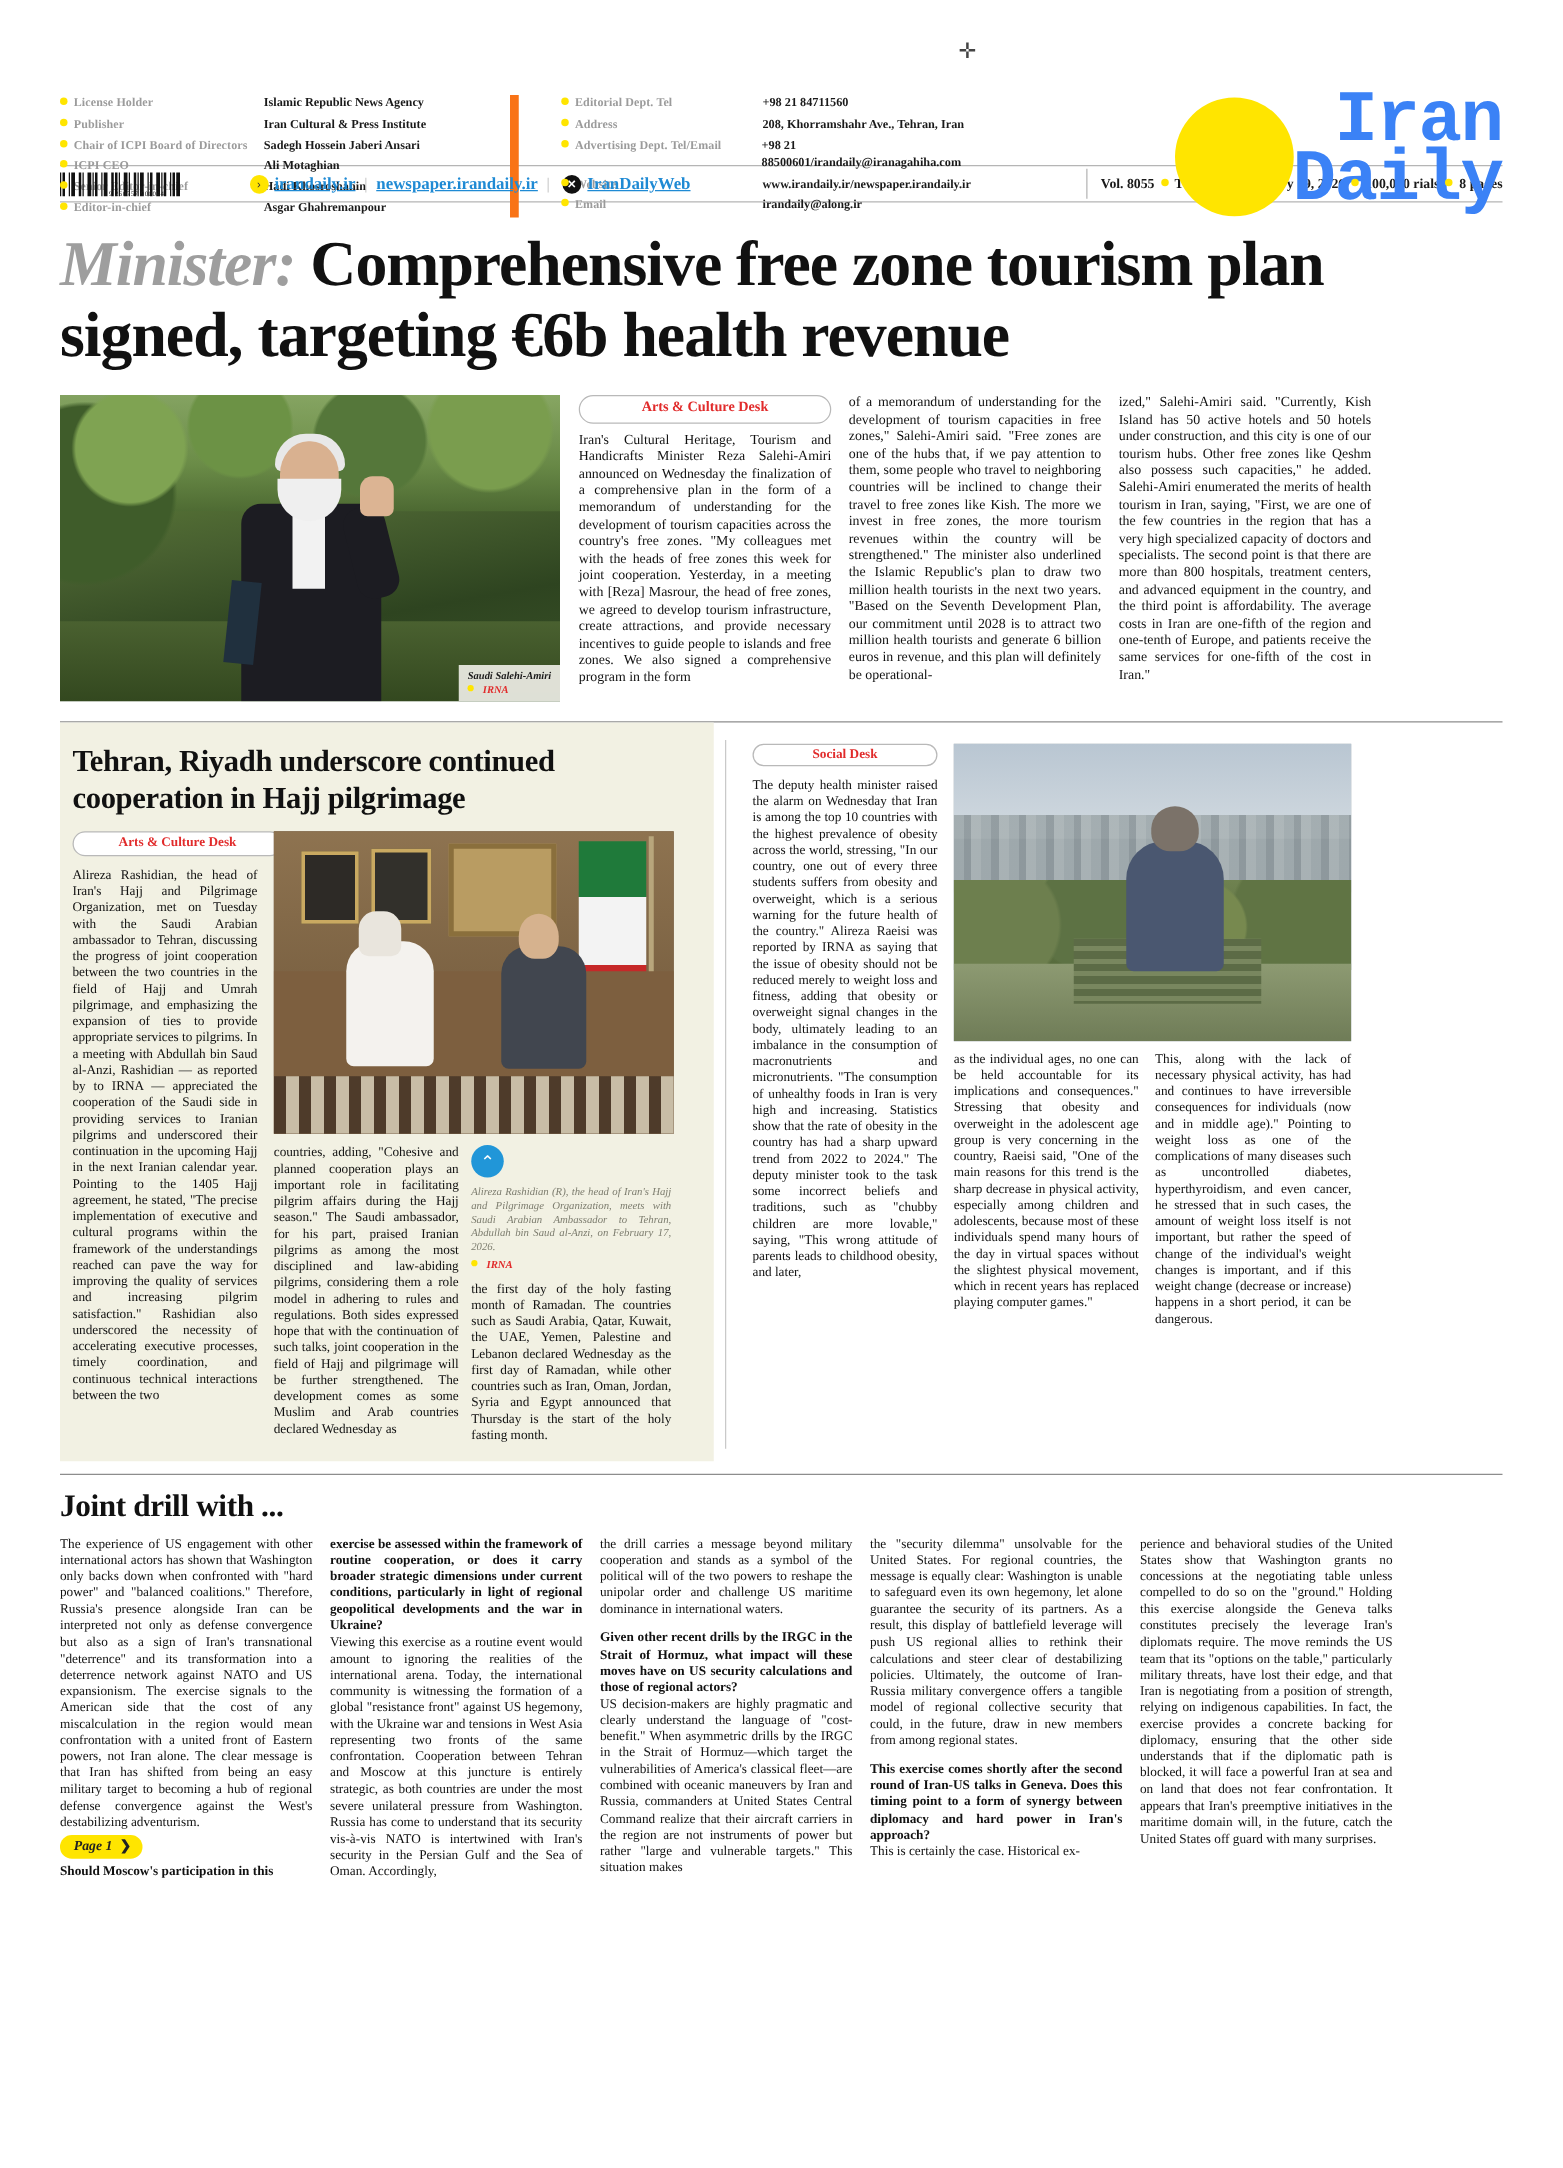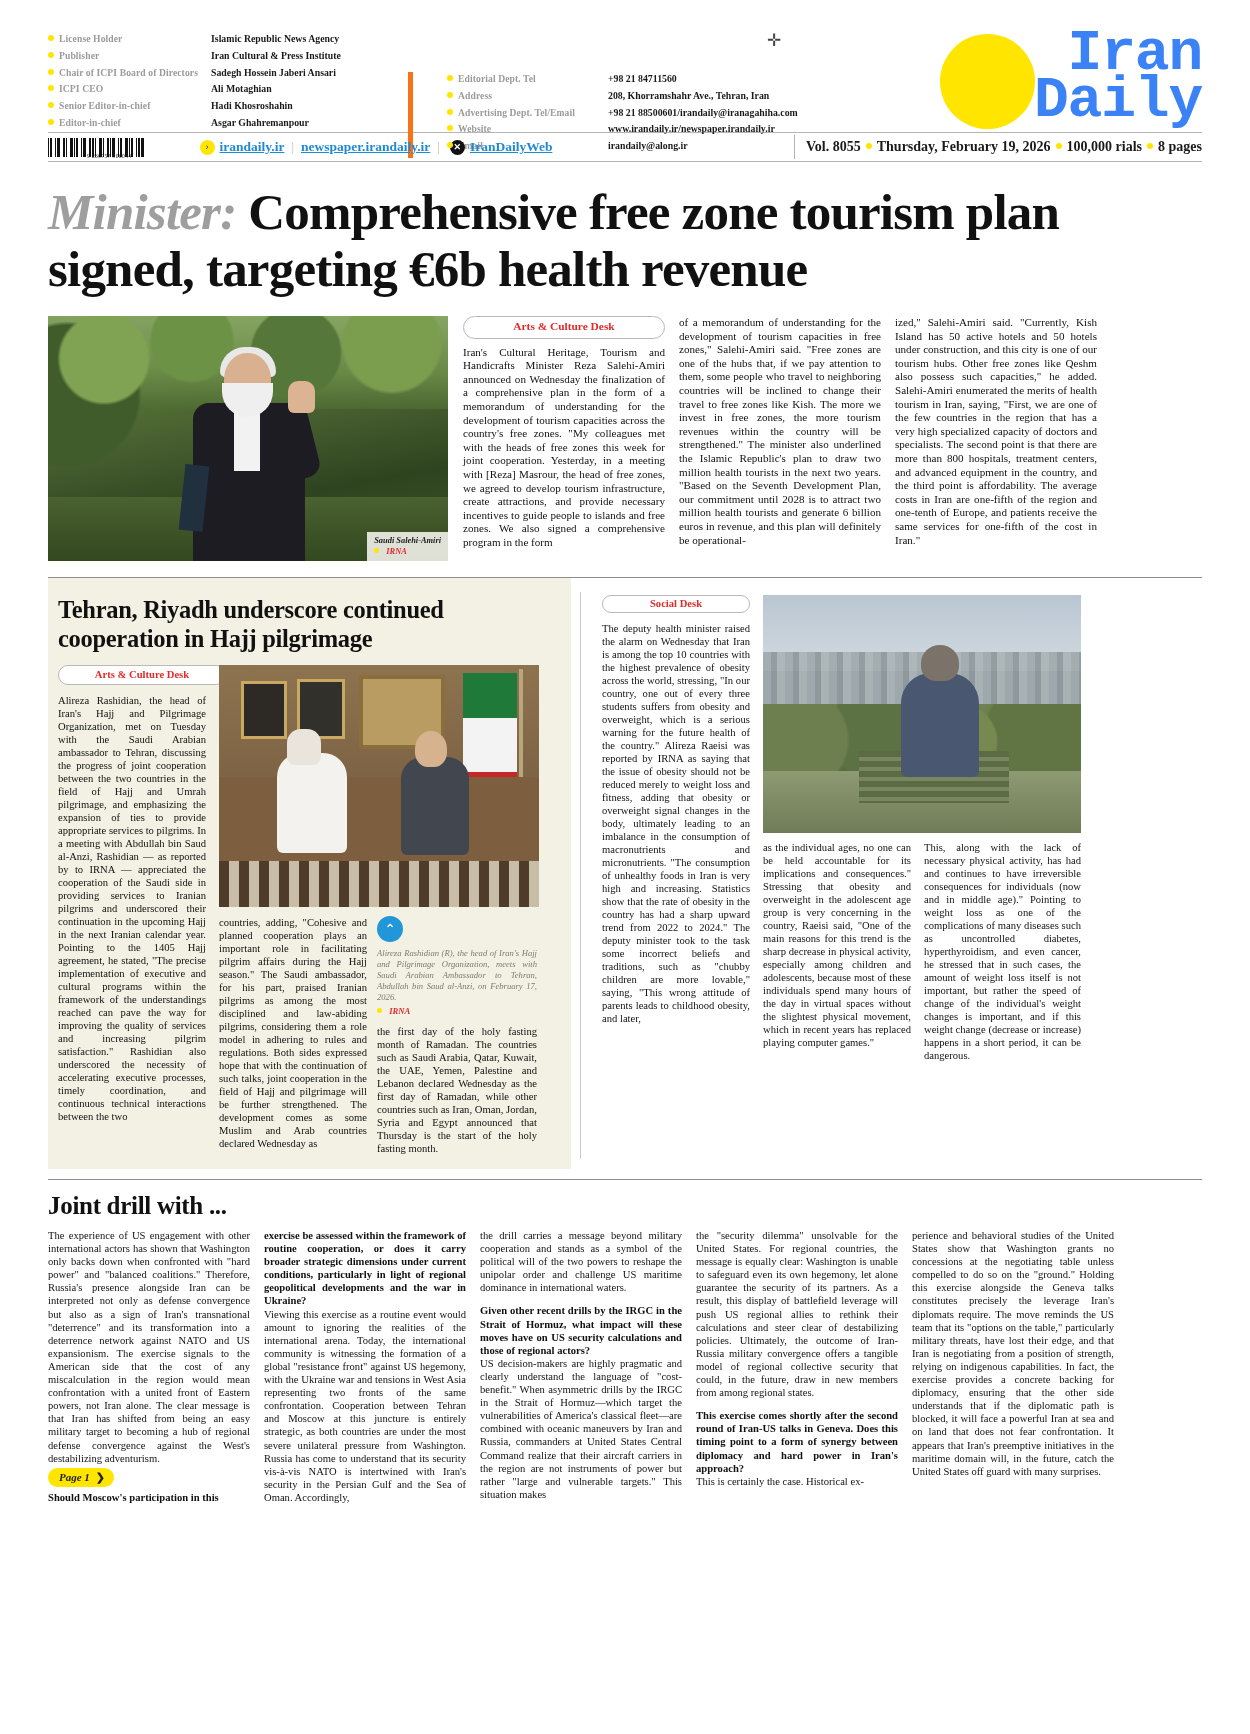--- a/index.html
+++ b/index.html
@@ -14,26 +14,26 @@
   
   .crop-mark {
     position: absolute; left: 766px; top: 33px;
     width: 16px; height: 16px; color: #444; font-size: 17px; line-height: 16px;
     text-align: center;
   }
 
   
   .masthead {
     display: flex; align-items: flex-start;
-    padding: 32px 48px 0 48px;
+    padding: 76px 48px 0 48px;
     height: 118px;
   }
   .info-col { font-size: 9.6px; line-height: 14.2px; }
   .info-col.left { width: 360px; }
-  .info-col.right { width: 390px; padding-left: 34px; border-left: 5px solid #f97316; min-height: 86px; margin-top: 40px; }
+  .info-col.right { width: 390px; padding-left: 34px; border-left: 7px solid #f97316; min-height: 86px; }
   .info-row { display: flex; align-items: baseline; margin-bottom: 2.6px; }
   .bullet {
     display: inline-block; width: 6px; height: 6px; border-radius: 50%;
     background: #ffe500; margin-right: 5px; flex: 0 0 auto; position: relative; top: -1px;
   }
   .info-label { color: #9b9b9b; font-weight: 700; letter-spacing: .1px; }
   .info-col.left .info-label { width: 152px; }
   .info-col.right .info-label { width: 150px; }
   .info-value { color: #1a1a1a; font-weight: 700; font-size: 9.8px; }
 
@@ -73,21 +73,21 @@
     font-family: "Liberation Serif", serif; white-space: nowrap;
   }
   .nav-sep { color: #bbb; margin: 0 7px; font-size: 13px; }
   .x-badge {
     width: 15px; height: 15px; border-radius: 50%; background: #111; color: #fff;
     display: inline-flex; align-items: center; justify-content: center;
     font-size: 9px; font-weight: 700; margin: 0 5px 0 3px; font-family: "Liberation Sans", sans-serif;
   }
   .nav-right {
     margin-left: auto; display: flex; align-items: center;
-    font-size: 14px; font-weight: 700; color: #1a1a1a;
+    font-size: 11px; font-weight: 700; color: #1a1a1a;
     border-left: 1px solid #b5b5b5; padding-left: 11px; height: 24px;
   }
   .nav-right .bullet { margin: 0 5px; }
 
   
   .lead-headline {
     margin: 22px 48px 0 48px;
     font-size: 51px; line-height: 57px; font-weight: 700;
     letter-spacing: -0.8px;
   }

